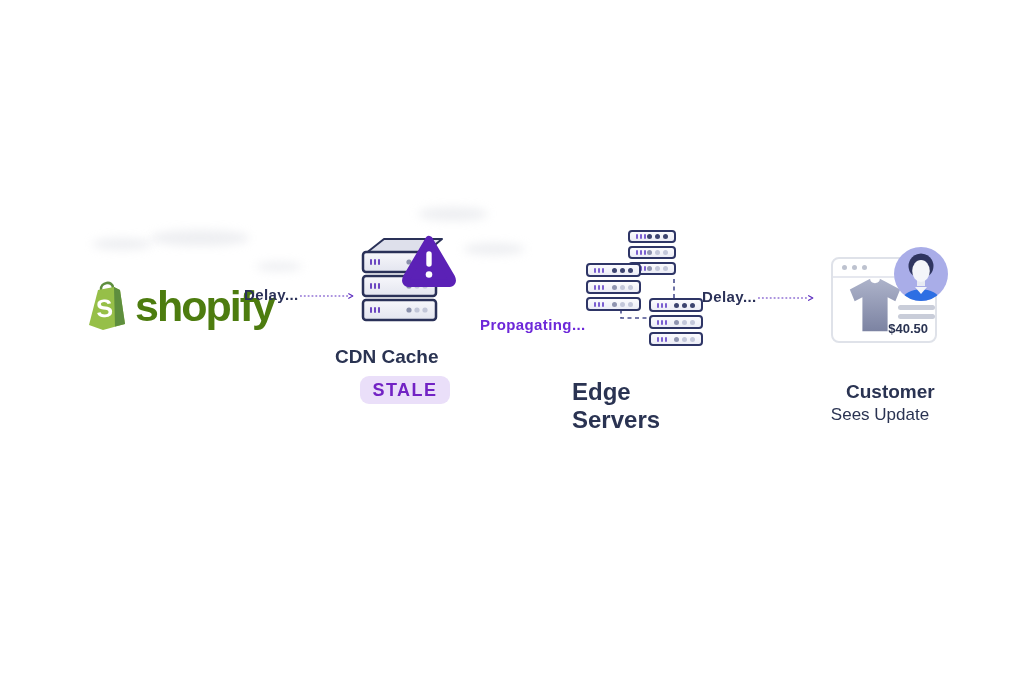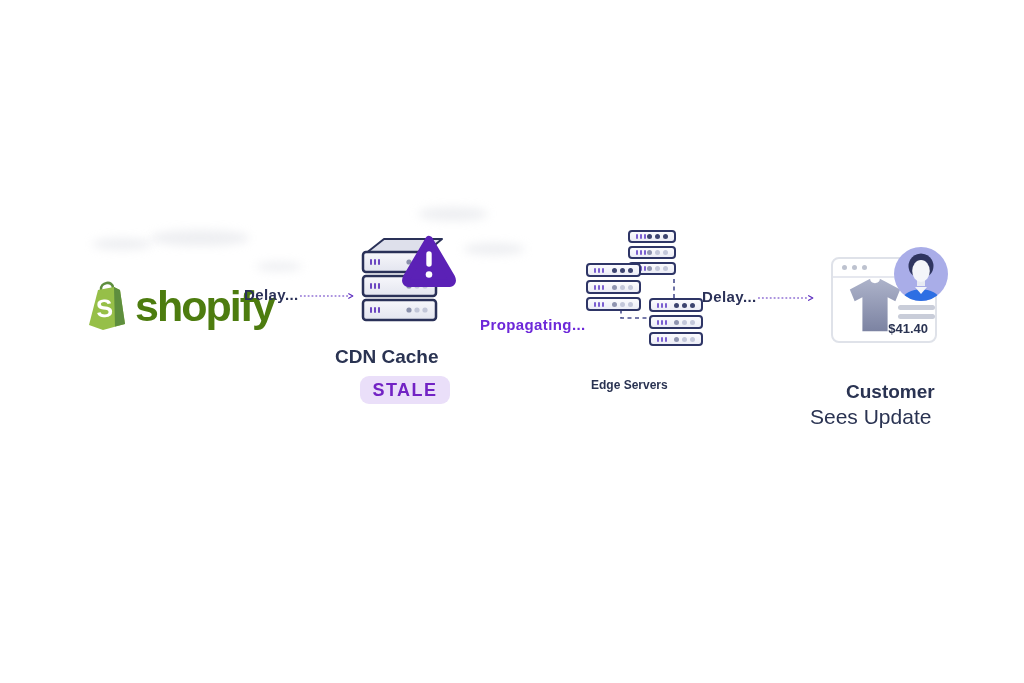--- a/index.html
+++ b/index.html
@@ -40,21 +40,21 @@
   .browser{position:absolute;left:831px;top:257px;width:106px;height:86px;box-sizing:border-box;
            background:#fff;border:2px solid #DFE2E9;border-radius:8px;}
   .browser-head{height:17px;border-bottom:2px solid #E6E8EF;display:flex;align-items:center;
                 gap:5px;padding-left:9px;}
   .browser-head i{display:block;width:5px;height:5px;border-radius:50%;background:#BDC2CF;}
   .tshirt{position:absolute;left:11px;top:16px;}
   .txtline{position:absolute;width:37px;height:5px;border-radius:3px;background:#C9CDD9;}
   .price{position:absolute;right:7px;bottom:5px;font-size:13px;font-weight:700;color:#2A3352;}
   .avatar{position:absolute;left:893px;top:246px;}
 
-  .sublabel{position:absolute;text-align:left;color:#2A3352;font-size:21px;font-weight:400;}
+  .sublabel{position:absolute;text-align:center;color:#2A3352;font-size:17px;font-weight:400;}
 </style>
 </head>
 <body>
 
 <div class="stage">
 
   <div class="smudge" style="left:150px;top:230px;width:100px;height:16px;"></div>
   <div class="smudge" style="left:92px;top:238px;width:60px;height:12px;"></div>
   <div class="smudge" style="left:463px;top:243px;width:62px;height:12px;"></div>
   <div class="smudge" style="left:256px;top:262px;width:46px;height:9px;"></div>
@@ -247,21 +247,21 @@
           <i></i>
         </span>
       <span class="leds">
           <i class="m"></i>
           <i></i>
           <i></i>
         </span>
     </div>
   </div>
 
-  <div class="node-label" style="left:591px;top:378px;width:140px;font-size:12px;">Edge Servers</div>
+  <div class="node-label" style="left:572px;top:378px;width:140px;font-size:24px;">Edge Servers</div>
 
   <div class="arrow-group" style="left:702px;top:288px;width:112px;">
     <div class="arrow-label">Delay...</div>
     <svg width="110" height="12" viewBox="0 0 110 12">
       <line x1="2" y1="6" x2="98" y2="6" stroke="#5B2BBF" stroke-width="2" stroke-dasharray="3.5 4"></line>
       <path d="M99 1.5 L107 6 L99 10.5" fill="none" stroke="#5B2BBF" stroke-width="2.2" stroke-linecap="round" stroke-linejoin="round"></path>
     </svg>
   </div>
 
   <div class="browser">
@@ -274,21 +274,21 @@
       <defs>
         <linearGradient id="tg" x1="0" y1="0" x2="0" y2="1">
           <stop offset="0" stop-color="#ADB3CA"></stop>
             <stop offset="1" stop-color="#7C83A2"></stop>
         </linearGradient>
       </defs>
       <path d="M21 6 L27 3 C27 9 37 9 37 3 L43 6 L58 14 L53 26 L45 22 L45 57 L19 57 L19 22 L11 26 L6 14 Z" fill="url(#tg)"></path>
     </svg>
     <div class="txtline" style="left:65px;top:46px;"></div>
     <div class="txtline" style="left:65px;top:55px;"></div>
-    <div class="price">$41.40</div>
+    <div class="price">$40.50</div>
   </div>
 
   <svg class="avatar" width="56" height="56" viewBox="0 0 56 56">
     <defs>
         <clipPath id="avclip">
           <circle cx="28" cy="28" r="27"></circle>
         </clipPath>
       </defs>
     <circle cx="28" cy="28" r="27" fill="#A9ADE8"></circle>
     <g clip-path="url(#avclip)">

